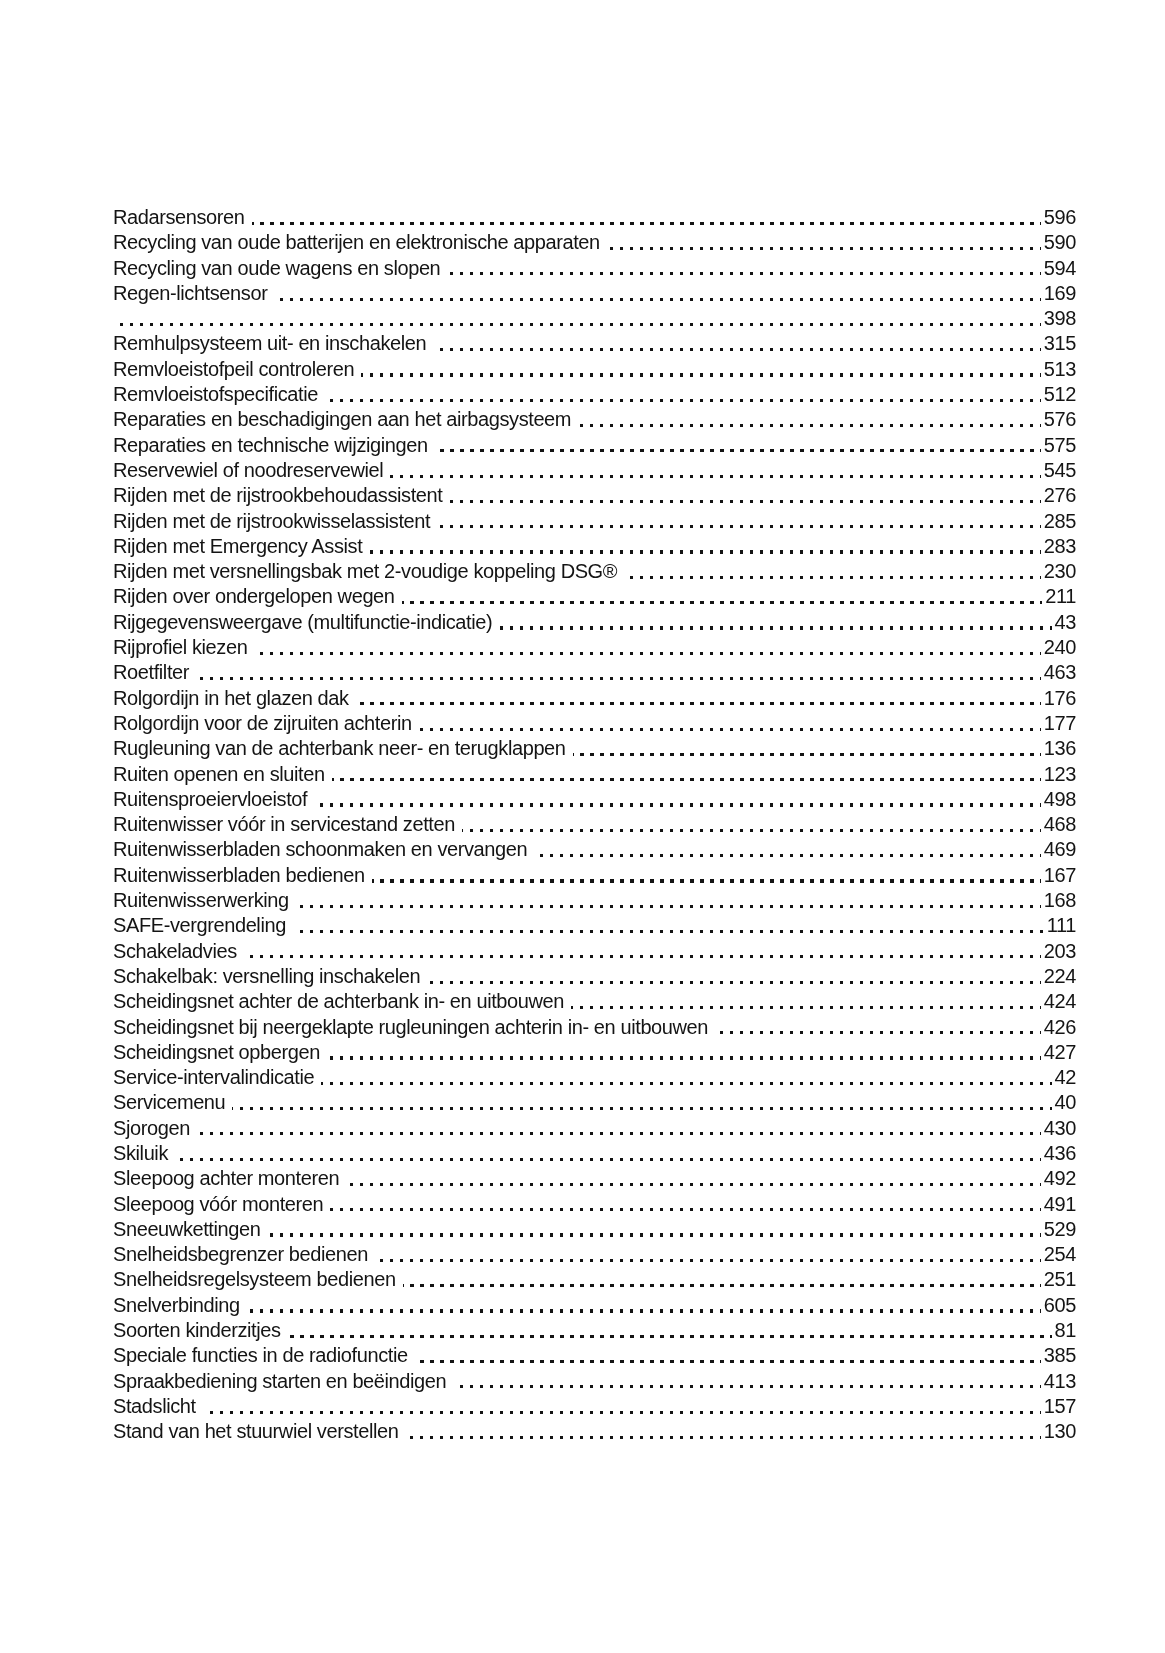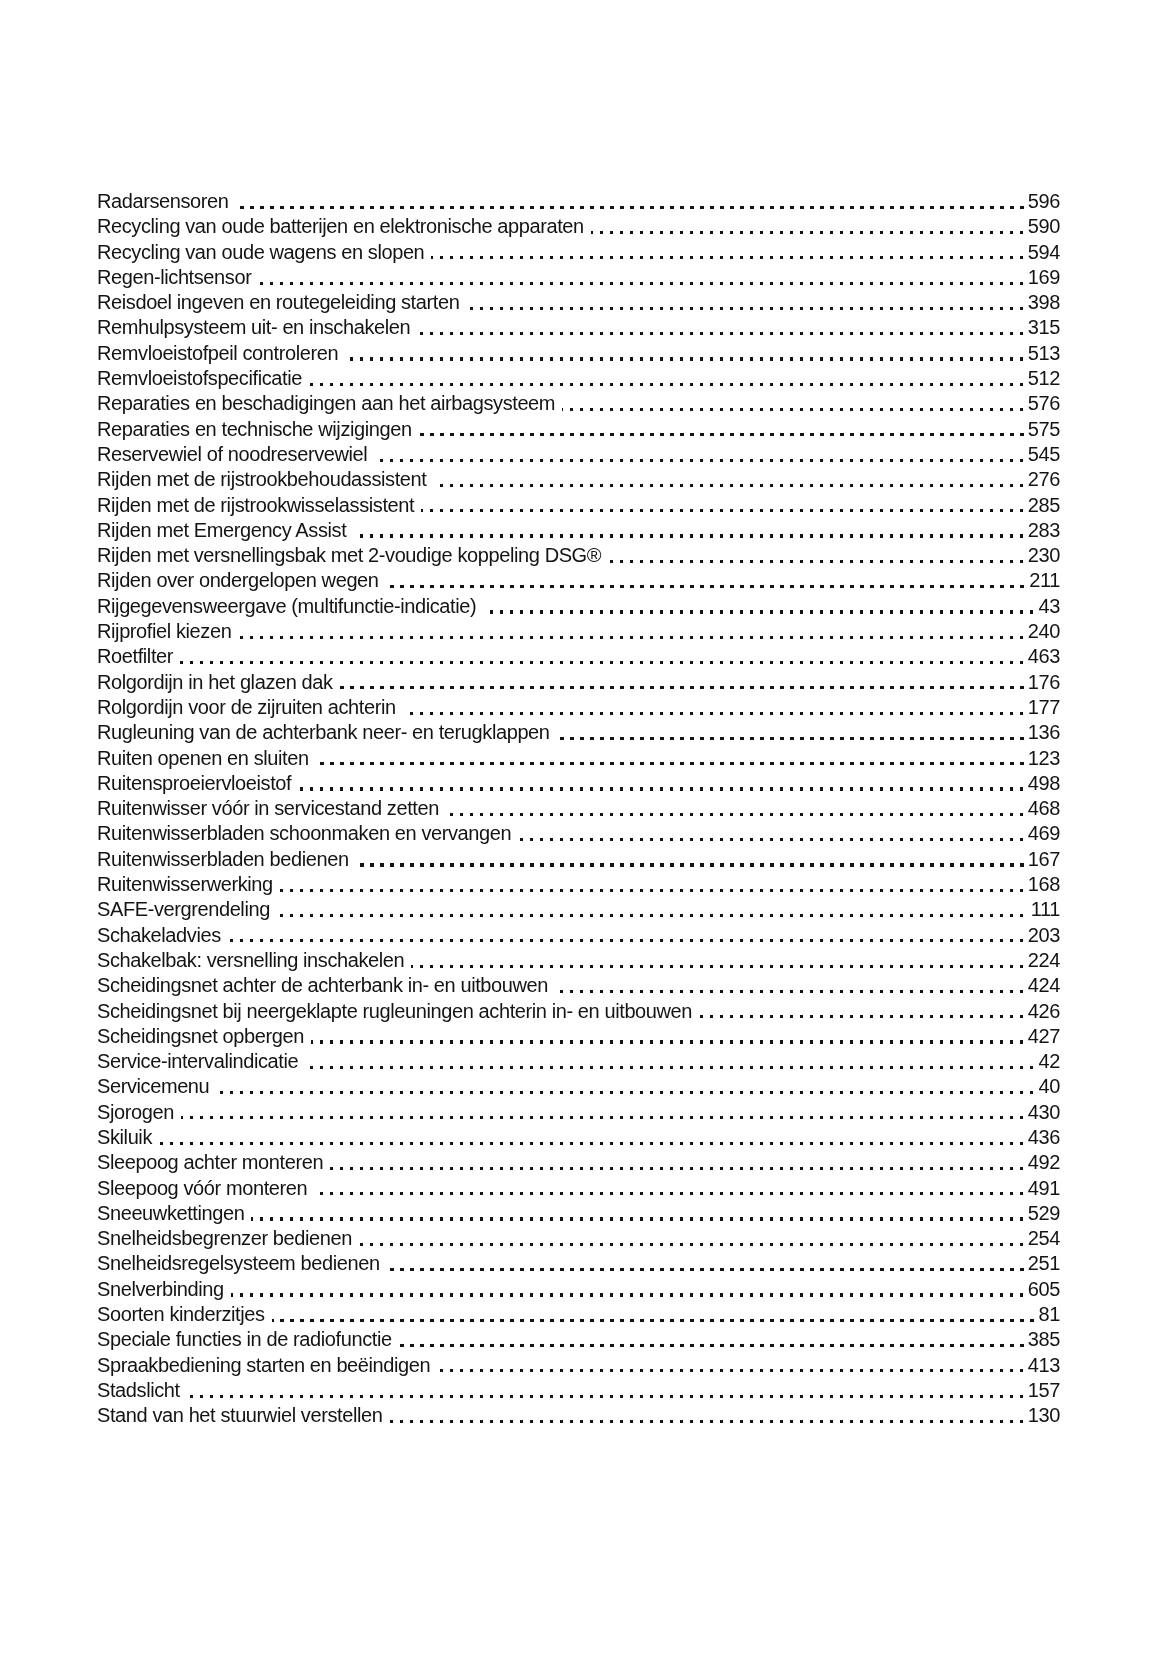--- a/index.html
+++ b/index.html
@@ -14,21 +14,21 @@
     font-family: "Liberation Sans", sans-serif;
     color: #141414;
     overflow: hidden;
   }
   .toc {
     position: absolute;
     left: 97px;
     top: 189px;
     width: 963px;
     list-style: none;
-    margin: 0;
+    margin: 16px;
     padding: 0;
   }
   .row {
     display: flex;
     align-items: baseline;
     height: 25.3px;
     line-height: 25.3px;
     font-size: 20px;
     letter-spacing: -0.4px;
     white-space: nowrap;
@@ -72,21 +72,20 @@
     <span class="num">594</span>
   </li>
 
   <li class="row">
     <span class="label">Regen-lichtsensor</span>
     <span class="leader"></span>
     <span class="num">169</span>
   </li>
 
   <li class="row">
-    <span class="label">Reisdoel ingeven en routegeleiding starten</span>
     <span class="leader"></span>
     <span class="num">398</span>
   </li>
 
   <li class="row">
     <span class="label">Remhulpsysteem uit- en inschakelen</span>
     <span class="leader"></span>
     <span class="num">315</span>
   </li>
 

